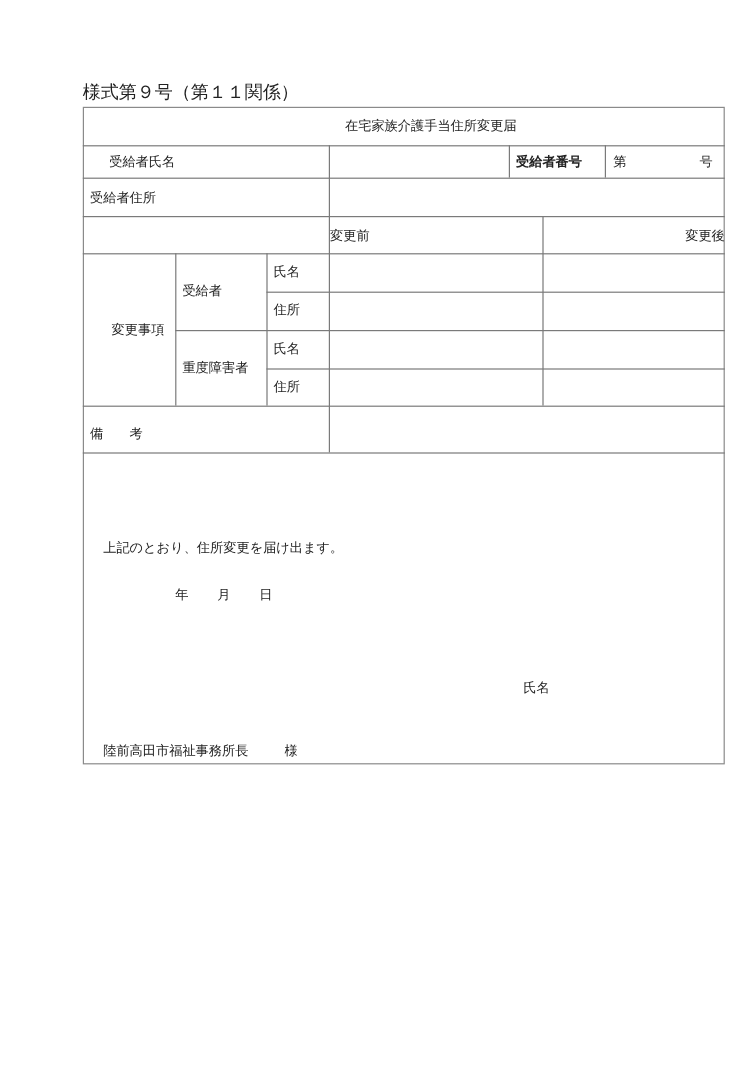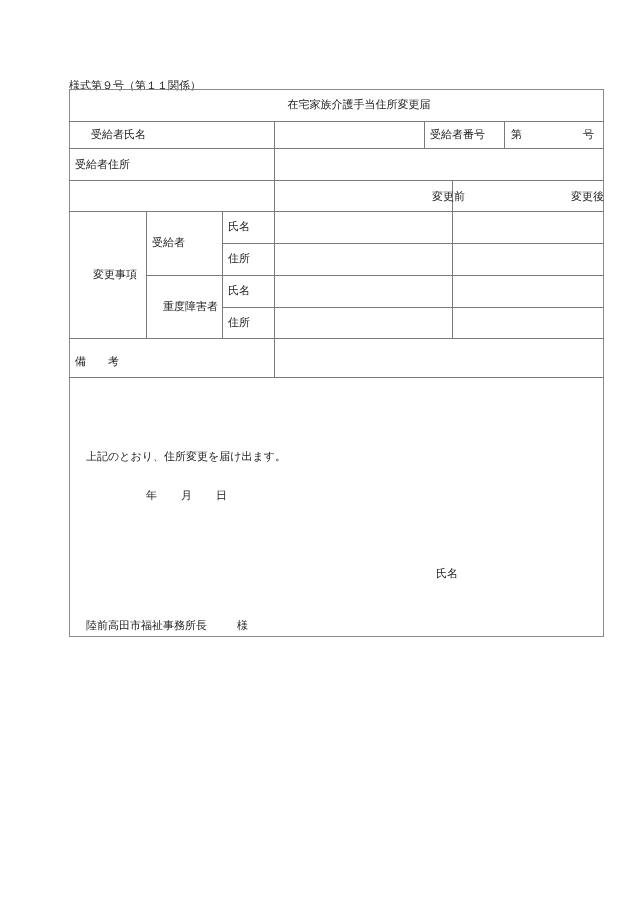--- a/index.html
+++ b/index.html
@@ -13,21 +13,21 @@
   .hl { position: absolute; height: 1px; background: #7a7a7a; }
   .vl { position: absolute; width: 1px; background: #7a7a7a; }
   .frame {
     position: absolute; left: 69px; top: 89px; width: 535px; height: 548px;
     border: 1px solid #8a8a8a; box-sizing: border-box;
   }
 </style>
 </head>
 <body>
 
-<div class="txt" style="left:69px;top:81px;font-size:11px;font-family:Liberation Mono, monospace;">様式第９号（第１１関係）</div>
+<div class="txt" style="left:69px;top:70px;font-size:15px;">様式第９号（第１１関係）</div>
 
 <div>
   <div class="frame"></div>
 
   <div class="hl" style="left:69px;top:121px;width:535px;"></div>
   <div class="hl" style="left:69px;top:148px;width:535px;"></div>
   <div class="hl" style="left:69px;top:180px;width:535px;"></div>
   <div class="hl" style="left:69px;top:211px;width:535px;"></div>
   <div class="hl" style="left:222px;top:243px;width:382px;"></div>
   <div class="hl" style="left:146px;top:275px;width:458px;"></div>
@@ -39,39 +39,39 @@
   <div class="vl" style="left:424px;top:121px;height:27px;"></div>
   <div class="vl" style="left:504px;top:121px;height:27px;"></div>
   <div class="vl" style="left:452px;top:180px;height:158px;"></div>
   <div class="vl" style="left:146px;top:211px;height:127px;"></div>
   <div class="vl" style="left:222px;top:211px;height:127px;"></div>
 
   <div class="txt" style="left:69px;width:580px;top:99px;text-align:center;font-size:11px;">在宅家族介護手当住所変更届</div>
 
   <div class="txt" style="left:75px;top:129px;margin-left:16px;">受給者氏名</div>
   <div class="abs" style="left:275px;top:122px;width:149px;height:26px;"></div>
-  <div class="txt" style="left:430px;top:129px;">受給者番号</div>
+  <div class="txt" style="left:430px;top:129px;font-weight:bold;">受給者番号</div>
   <div class="abs" style="left:505px;top:122px;width:99px;height:26px;">
     <span class="txt" style="left:6px;top:7px;">第</span>
     <span class="txt" style="right:10px;top:7px;">号</span>
   </div>
 
   <div class="txt" style="left:75px;top:159px;">受給者住所</div>
   <div class="abs" style="left:275px;top:149px;width:329px;height:31px;"></div>
 
-  <div class="txt" style="left:288px;width:177px;top:191px;text-align:right;">変更前</div>
+  <div class="txt" style="left:275px;width:177px;top:191px;text-align:left;">変更前</div>
   <div class="txt" style="left:453px;width:151px;top:191px;text-align:right;">変更後</div>
 
   <div class="txt" style="left:93px;top:269px;">変更事項</div>
 
   <div class="txt" style="left:152px;top:237px;">受給者</div>
   <div class="txt" style="left:228px;top:221px;">氏名</div>
   <div class="txt" style="left:228px;top:253px;">住所</div>
 
-  <div class="txt" style="left:152px;top:301px;margin-left:11px;">重度障害者</div>
+  <div class="txt" style="left:152px;top:301px;">重度障害者</div>
   <div class="txt" style="left:228px;top:285px;">氏名</div>
   <div class="txt" style="left:228px;top:317px;">住所</div>
 
   <div class="abs" style="left:275px;top:212px;width:177px;height:31px;"></div>
   <div class="abs" style="left:453px;top:212px;width:151px;height:31px;"></div>
   <div class="abs" style="left:275px;top:244px;width:177px;height:31px;"></div>
   <div class="abs" style="left:453px;top:244px;width:151px;height:31px;"></div>
   <div class="abs" style="left:275px;top:276px;width:177px;height:31px;"></div>
   <div class="abs" style="left:453px;top:276px;width:151px;height:31px;"></div>
   <div class="abs" style="left:275px;top:308px;width:177px;height:30px;"></div>

